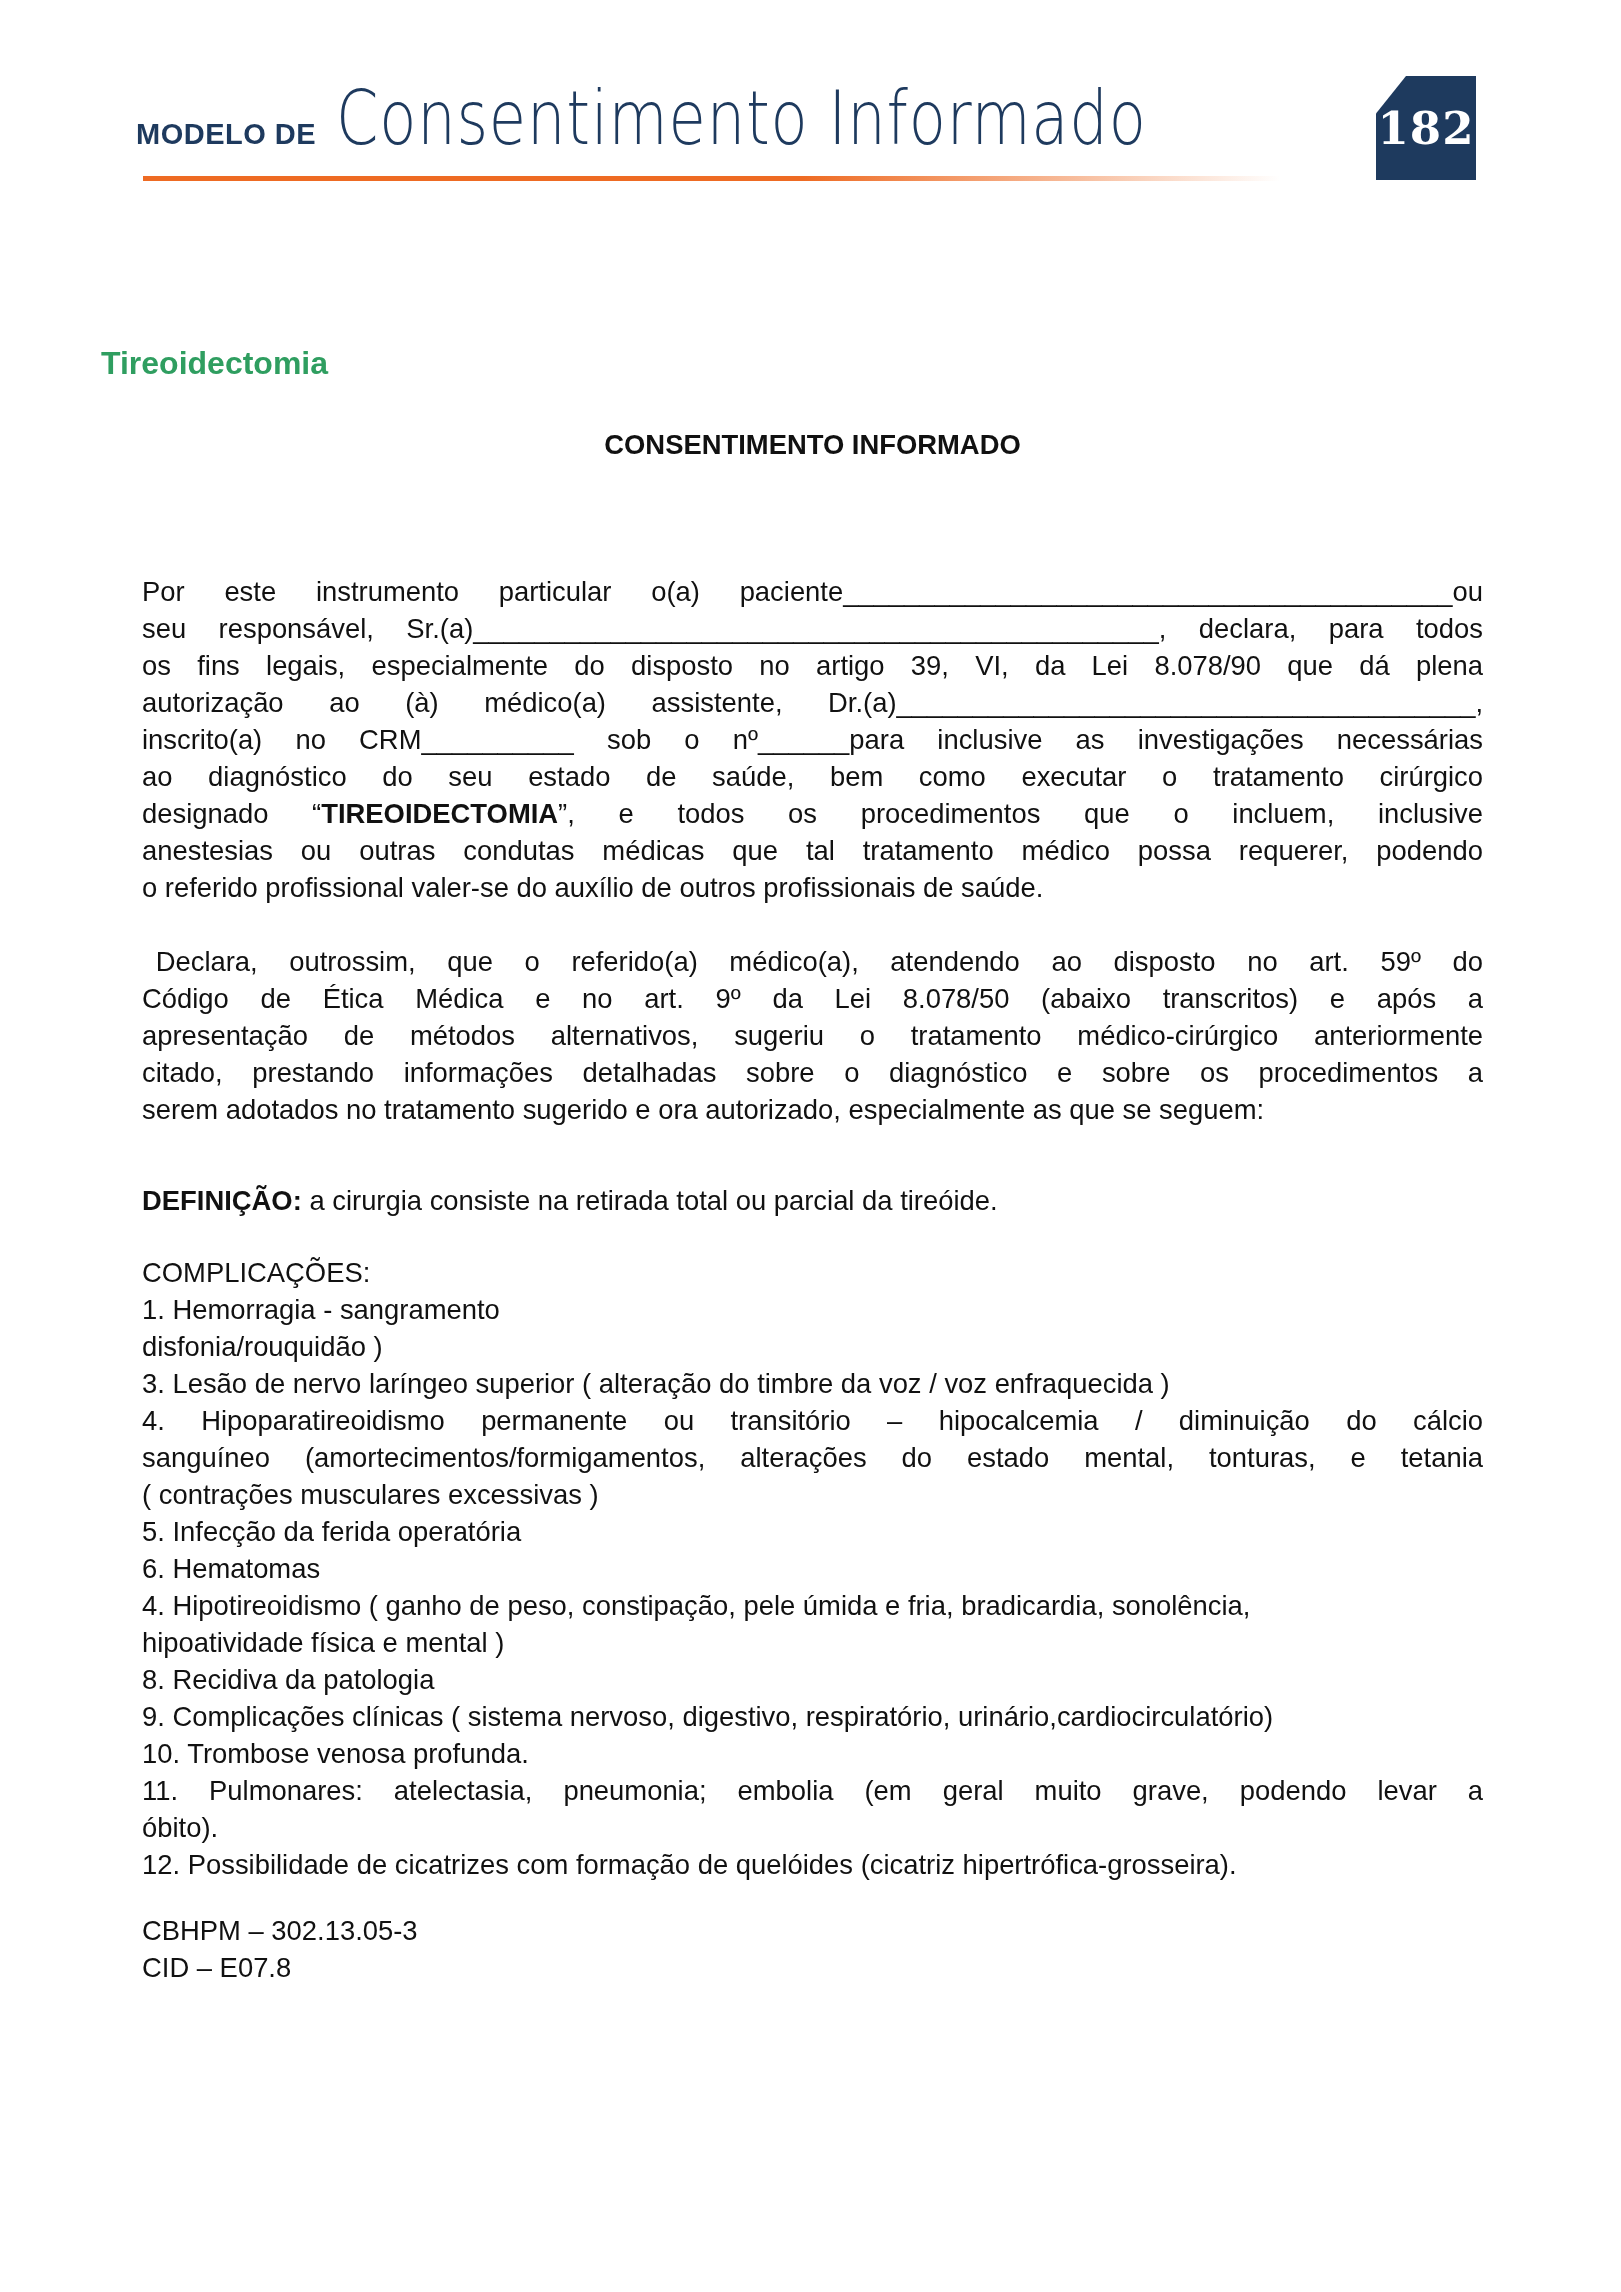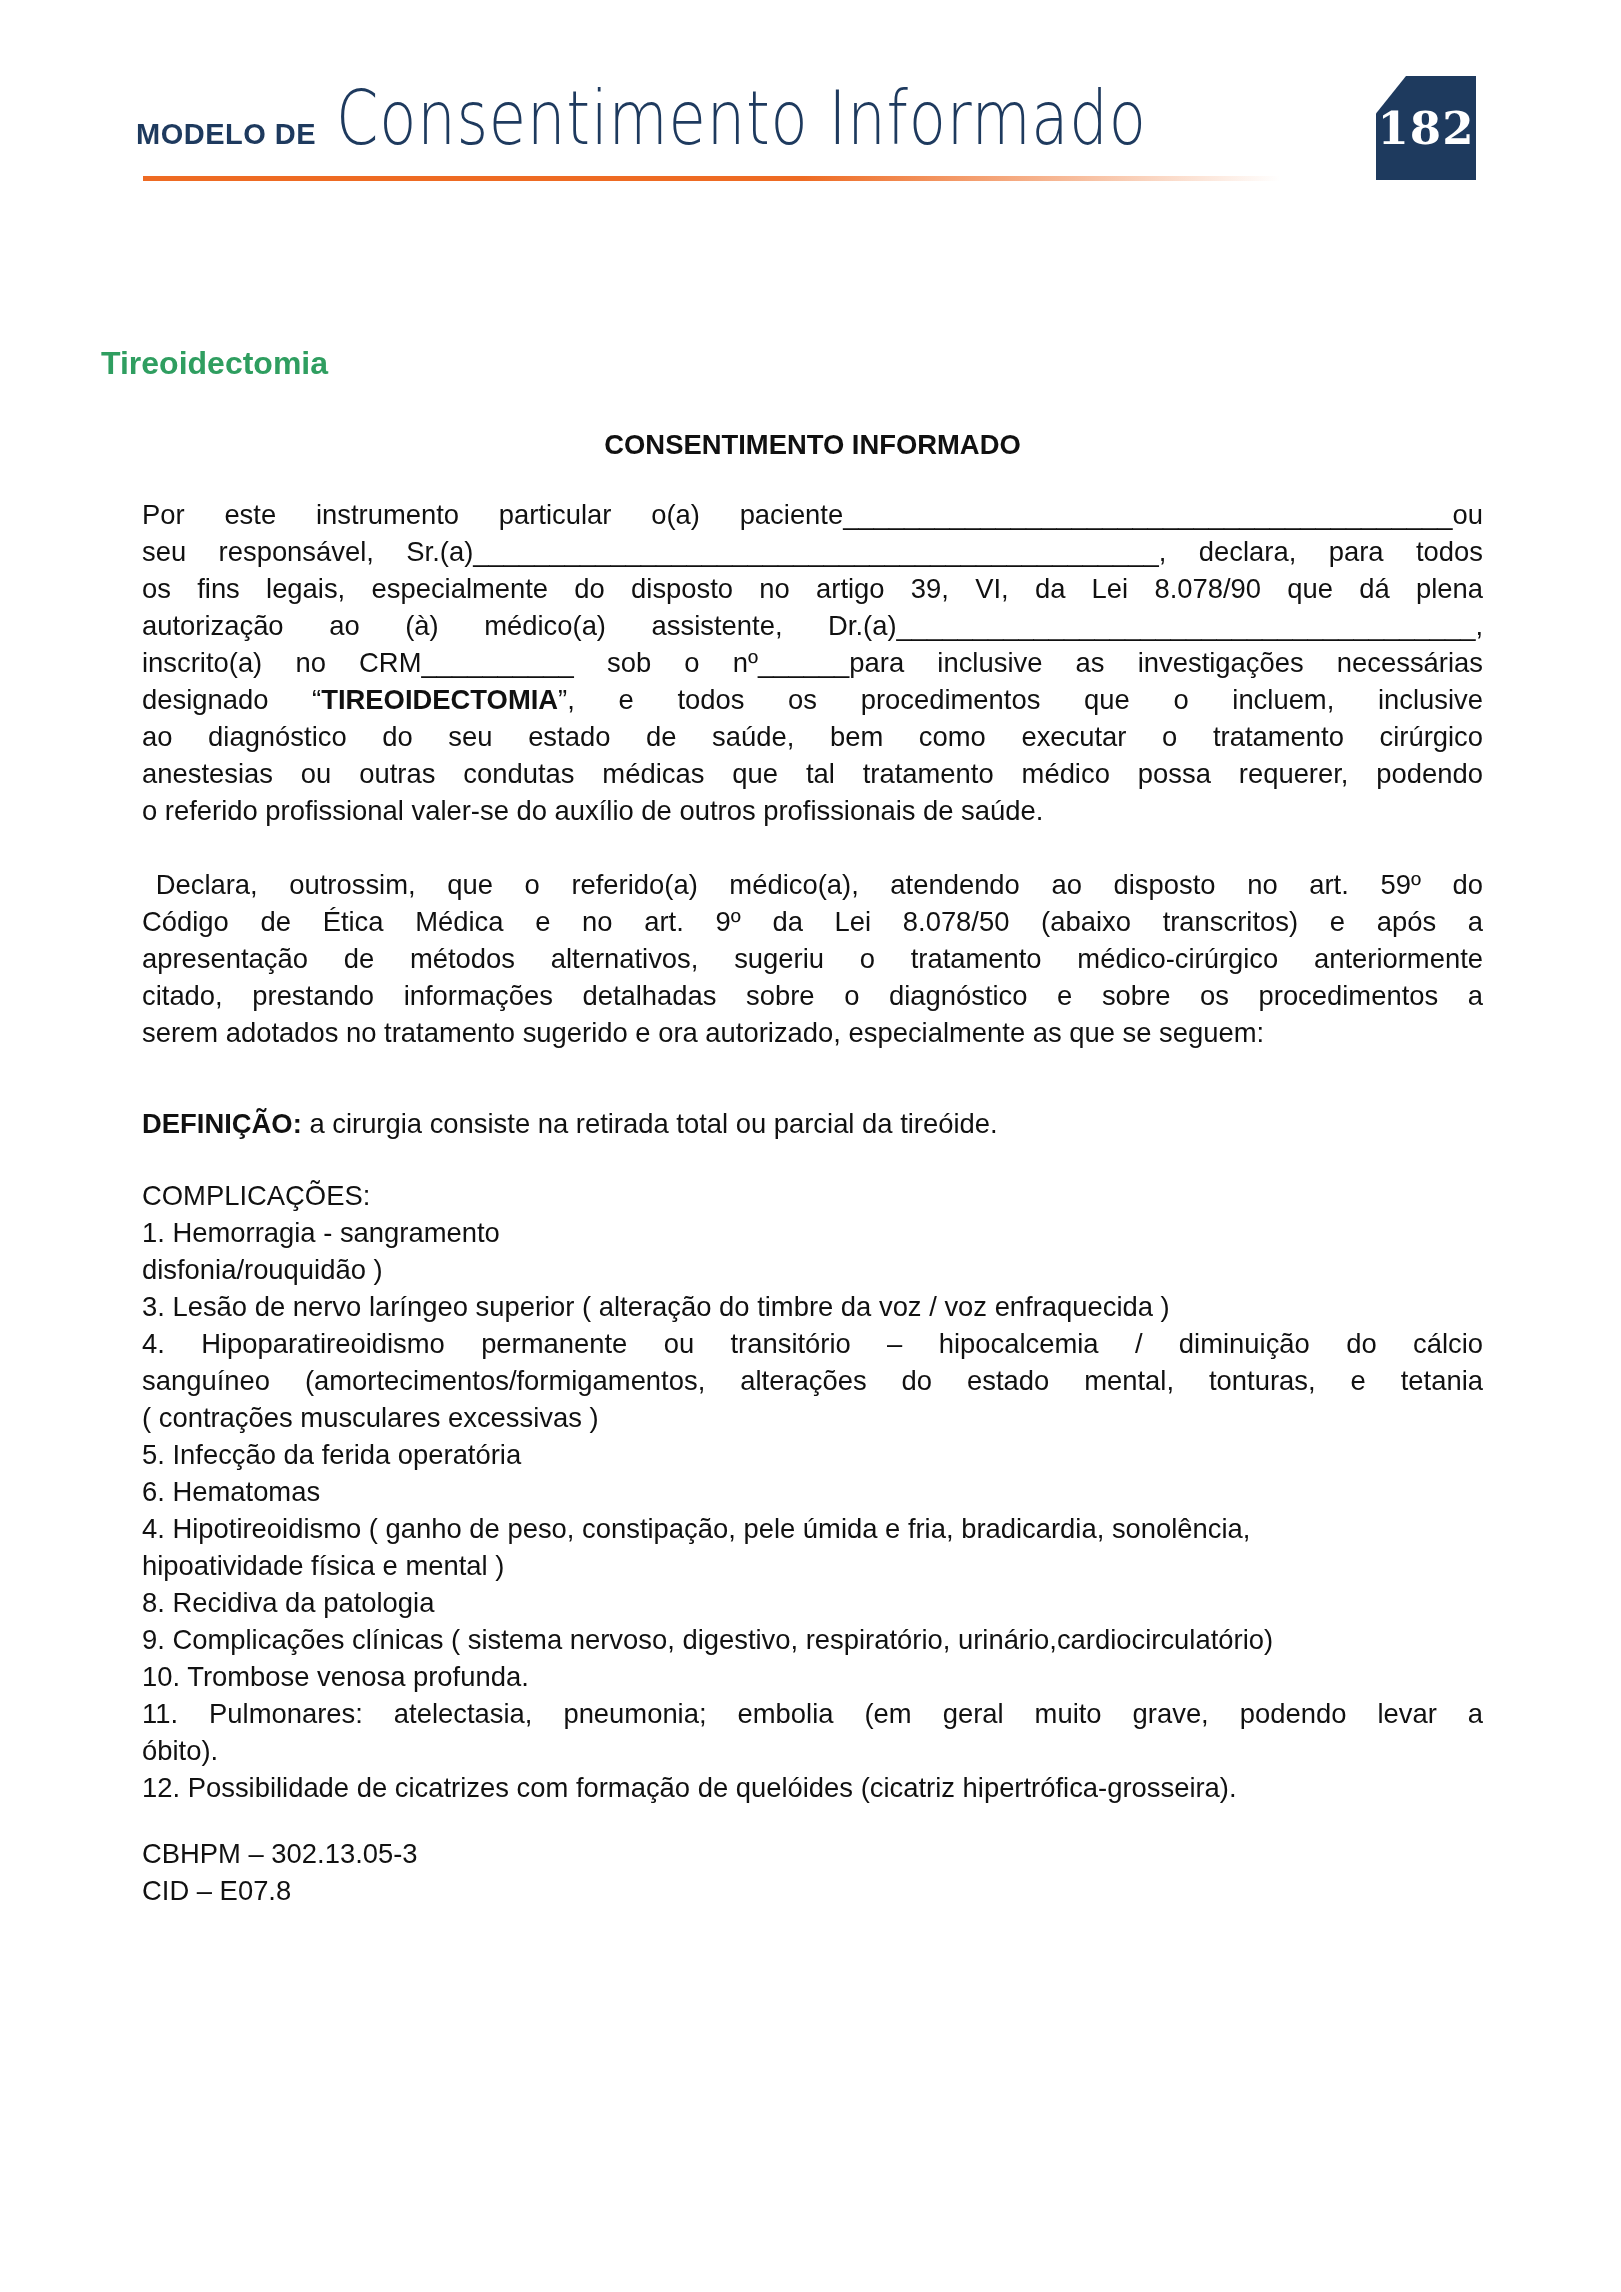--- a/index.html
+++ b/index.html
@@ -65,21 +65,21 @@
   .doc-title{
     height:37px;line-height:37px;
     text-align:center;font-weight:700;
   }
   .ln{height:37px;line-height:37px;white-space:nowrap;}
   .j{
     text-align:justify;text-align-last:justify;
     white-space:normal;
   }
   .ind{padding-left:13.7px;}
-  .p1{margin-top:33px;}
+  .p1{margin-top:110px;}
   .p2{margin-top:37px;}
   .def{margin-top:54px;}
   .comp-head{margin-top:35px;font-weight:400;}
   .codes{margin-top:29px;}
   b{font-weight:700;}
 </style>
 </head>
 <body>
 
 <div class="page">
@@ -98,22 +98,22 @@
   <div class="column">
 
     <div class="doc-title">CONSENTIMENTO INFORMADO</div>
 
     <div class="p1">
       <div class="ln j">Por este instrumento particular o(a) paciente________________________________________ou</div>
       <div class="ln j">seu responsável, Sr.(a)_____________________________________________, declara, para todos</div>
       <div class="ln j">os fins legais, especialmente do disposto no artigo 39, VI, da Lei 8.078/90 que dá plena</div>
       <div class="ln j">autorização ao (à) médico(a) assistente, Dr.(a)______________________________________,</div>
       <div class="ln j">inscrito(a) no CRM__________ sob o nº______para inclusive as investigações necessárias</div>
+      <div class="ln j">ao diagnóstico do seu estado de saúde, bem como executar o tratamento cirúrgico</div>
       <div class="ln j"><span>designado “</span><b>TIREOIDECTOMIA</b><span>”, e todos os procedimentos que o incluem, inclusive</span></div>
-      <div class="ln j">ao diagnóstico do seu estado de saúde, bem como executar o tratamento cirúrgico</div>
       <div class="ln j">anestesias ou outras condutas médicas que tal tratamento médico possa requerer, podendo</div>
       <div class="ln">o referido profissional valer-se do auxílio de outros profissionais de saúde.</div>
     </div>
 
     <div class="p2">
       <div class="ln j ind">Declara, outrossim, que o referido(a) médico(a), atendendo ao disposto no art. 59º do</div>
       <div class="ln j">Código de Ética Médica e no art. 9º da Lei 8.078/50 (abaixo transcritos) e após a</div>
       <div class="ln j">apresentação de métodos alternativos, sugeriu o tratamento médico-cirúrgico anteriormente</div>
       <div class="ln j">citado, prestando informações detalhadas sobre o diagnóstico e sobre os procedimentos a</div>
       <div class="ln">serem adotados no tratamento sugerido e ora autorizado, especialmente as que se seguem:</div>

